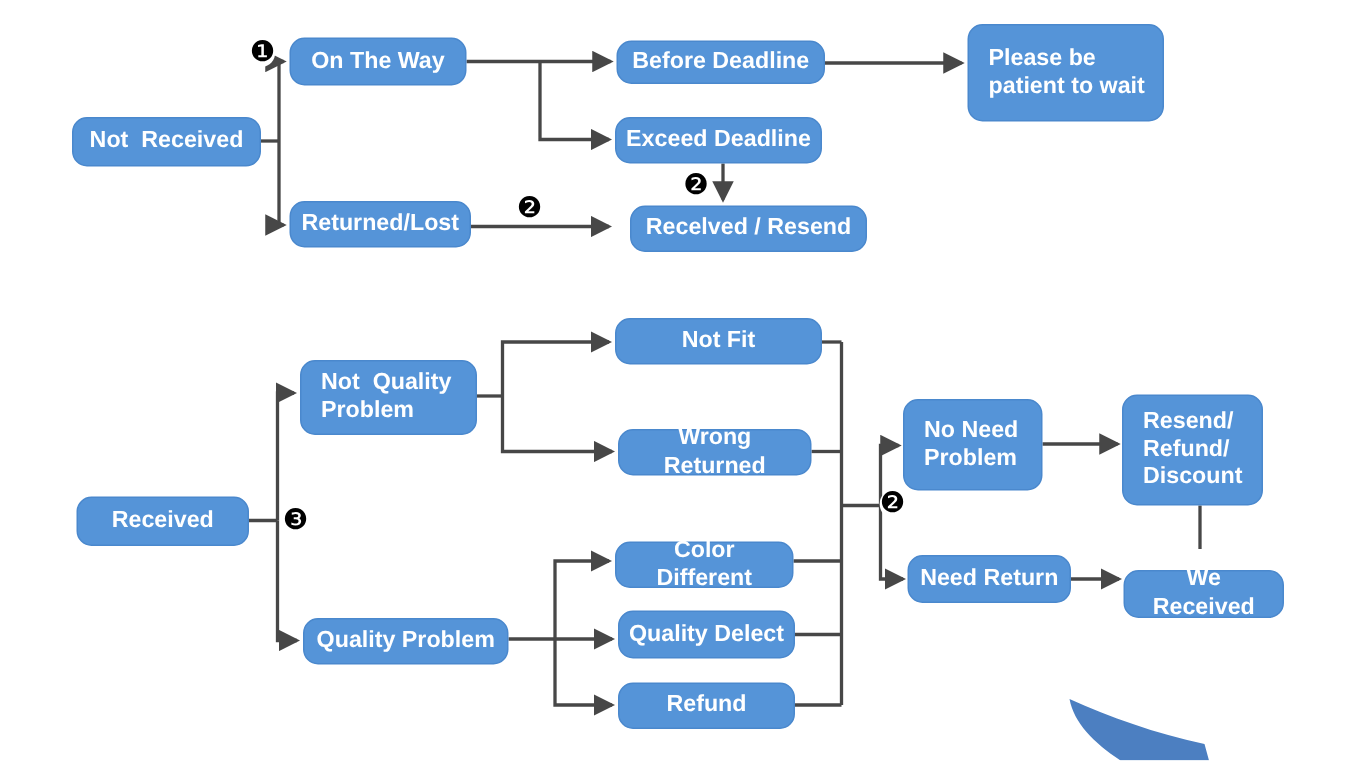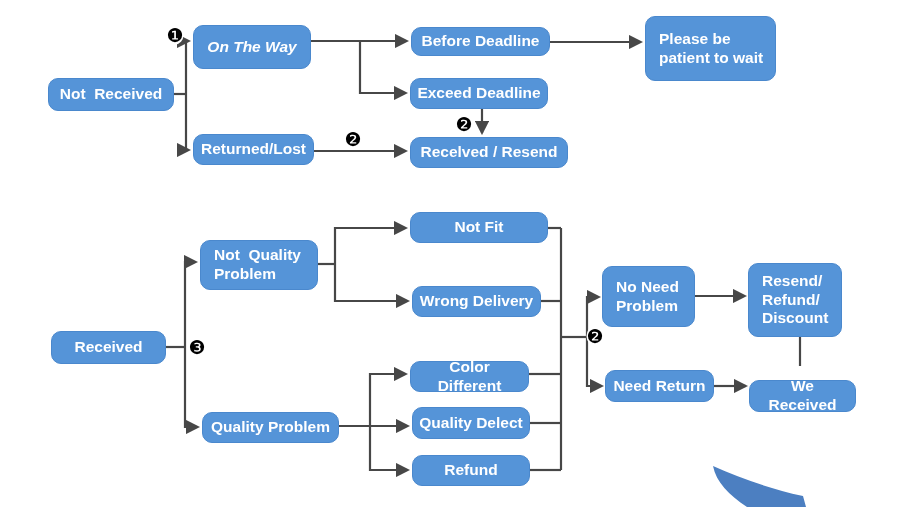--- a/index.html
+++ b/index.html
@@ -88,33 +88,33 @@
       <path d="M587,337 V386 H602" marker-end="url(#arw)"></path>
       <path d="M695,296 H745" marker-end="url(#arw)"></path>
       <path d="M714,386 H746" marker-end="url(#arw)"></path>
       <path d="M800,337 V366"></path>
     </g>
 
     <path d="M713,466 C740,478 770,489 803,496 L806,507 L747,507 C729,495 716,482 713,466 Z" fill="#4c7fc1" stroke="none"></path>
   </svg>
 
   <div class="node" style="left:48px;top:78px;width:126px;height:33px;">Not  Received</div>
-  <div class="node" style="left:193px;top:25px;width:118px;height:44px;font-style:italic;">On The Way</div>
+  <div class="node" style="left:193px;top:25px;width:118px;height:32px;">On The Way</div>
   <div class="node" style="left:411px;top:27px;width:139px;height:29px;">Before Deadline</div>
   <div class="node left" style="left:645px;top:16px;width:131px;height:65px;">Please be
 patient to wait</div>
   <div class="node" style="left:410px;top:78px;width:138px;height:31px;">Exceed Deadline</div>
   <div class="node" style="left:193px;top:134px;width:121px;height:31px;">Returned/Lost</div>
-  <div class="node" style="left:410px;top:137px;width:158px;height:31px;">Recelved / Resend</div>
+  <div class="node" style="left:420px;top:137px;width:158px;height:31px;">Recelved / Resend</div>
 
   <div class="node" style="left:51px;top:331px;width:115px;height:33px;">Received</div>
   <div class="node left" style="left:200px;top:240px;width:118px;height:50px;">Not  Quality
 Problem</div>
   <div class="node" style="left:410px;top:212px;width:138px;height:31px;">Not Fit</div>
-  <div class="node" style="left:412px;top:286px;width:129px;height:31px;">Wrong Delivery</div>
+  <div class="node" style="left:412px;top:286px;width:129px;height:31px;">Wrong Returned</div>
   <div class="node" style="left:202px;top:412px;width:137px;height:31px;">Quality Problem</div>
   <div class="node" style="left:410px;top:361px;width:119px;height:31px;">Color Different</div>
   <div class="node" style="left:412px;top:407px;width:118px;height:32px;">Quality Delect</div>
   <div class="node" style="left:412px;top:455px;width:118px;height:31px;">Refund</div>
   <div class="node left" style="left:602px;top:266px;width:93px;height:61px;">No Need
 Problem</div>
   <div class="node left" style="left:748px;top:263px;width:94px;height:74px;">Resend/
 Refund/
 Discount</div>
   <div class="node" style="left:605px;top:370px;width:109px;height:32px;">Need Return</div>

